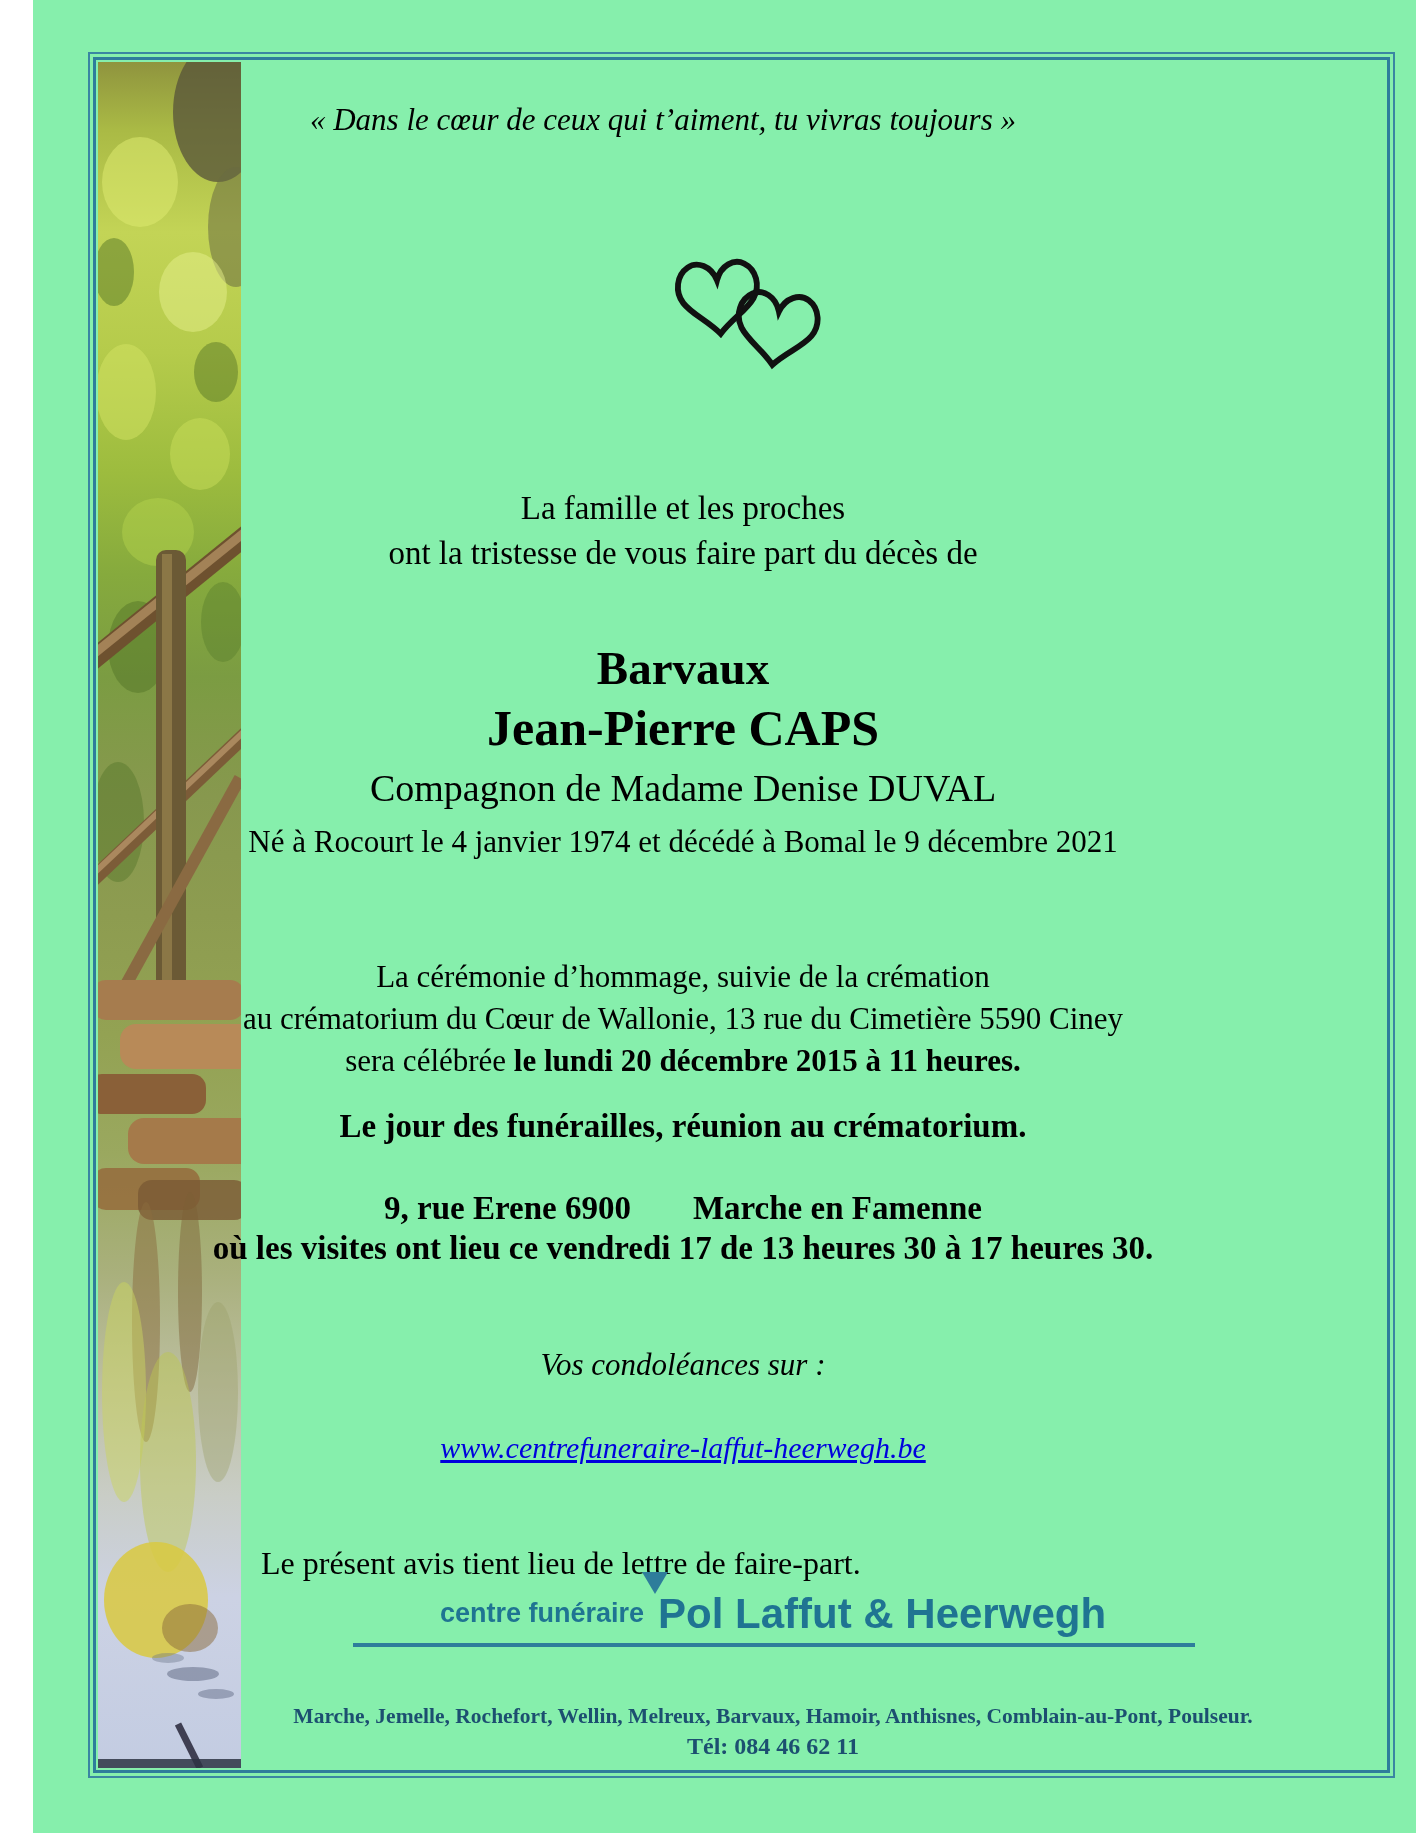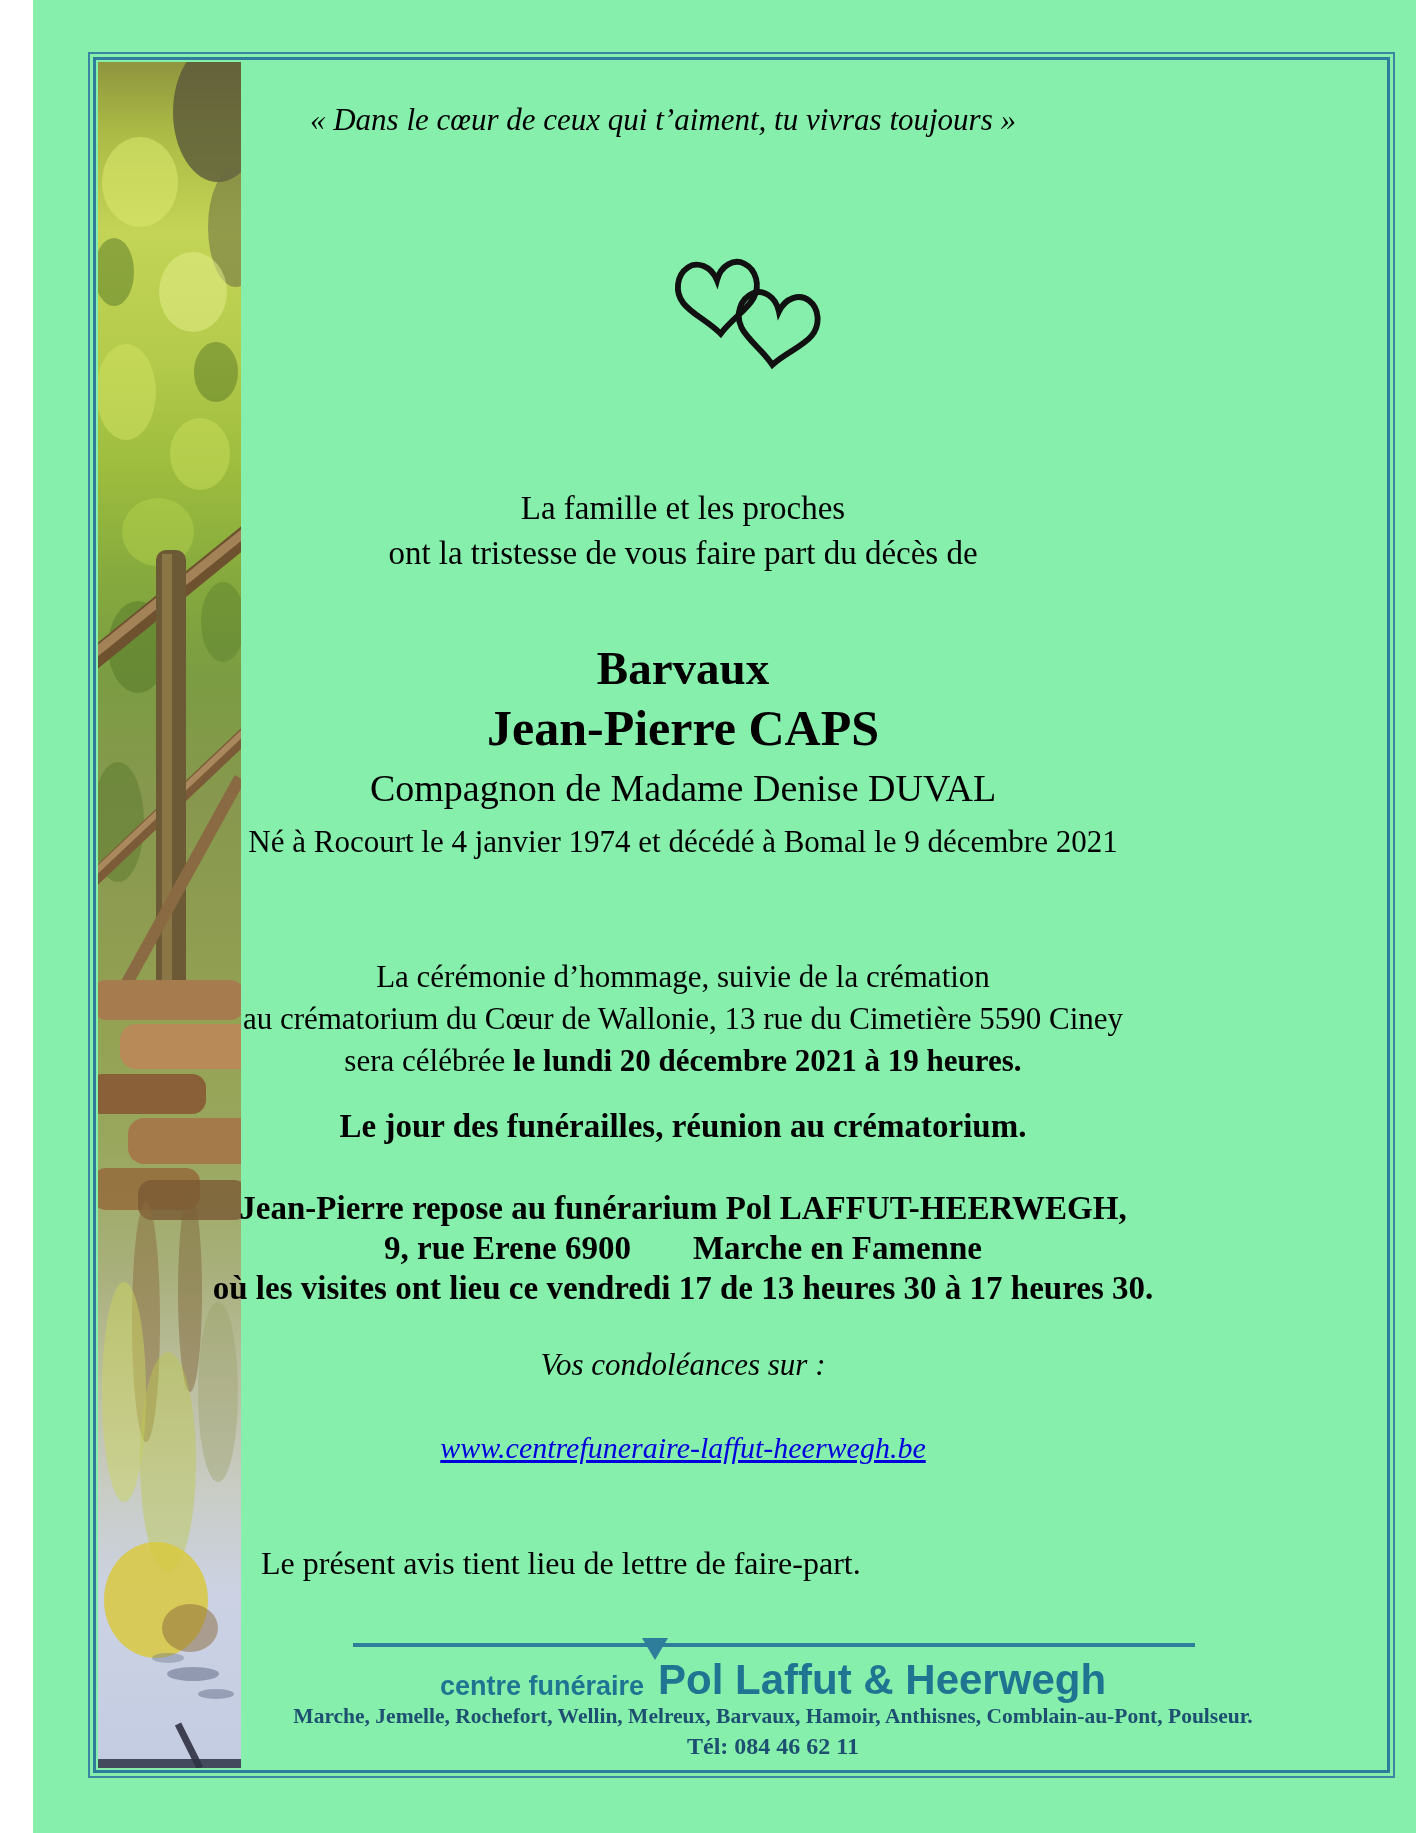--- a/index.html
+++ b/index.html
@@ -24,22 +24,22 @@
   .ceremony{top:956px;font-size:31px;line-height:42px;}
   .funnote{top:1108px;font-size:33px;font-weight:bold;}
   .repose{top:1188px;font-size:33px;font-weight:bold;line-height:40px;}
   .gapspan{display:inline-block;margin-left:62px;}
   .condol{top:1347px;font-style:italic;font-size:31px;}
   .linksblk{top:1428px;font-style:italic;font-size:30px;line-height:39px;}
   a.doc-link{color:#0000dd;text-decoration:underline;}
   .notice{top:1545px;left:228px;width:900px;text-align:left;font-size:32px;}
   
   .footer-rule{position:absolute;left:320px;top:1643px;width:842px;height:4px;background:#2e7d9b;}
-  .logo-row{position:absolute;left:215px;top:1656px;width:1050px;display:flex;
-            justify-content:center;align-items:flex-end;gap:14px;
+  .logo-row{position:absolute;left:215px;top:1590px;width:1050px;display:flex;
+            justify-content:center;align-items:center;gap:14px;
             font-family:"Liberation Sans", sans-serif;color:#1f7492;}
   .brand-small{font-size:27px;font-weight:600;padding-bottom:2px;}
   .brand-large{position:relative;font-size:42px;font-weight:bold;letter-spacing:0px;}
   .logo-tri{position:absolute;left:-16px;top:-18px;width:0;height:0;
             border-left:13px solid transparent;border-right:13px solid transparent;
             border-top:22px solid #2e7d9b;}
   .cities{top:1704px;left:215px;width:1050px;font-size:21.5px;font-weight:bold;color:#1c4f70;}
   .telline{top:1733px;left:215px;width:1050px;font-size:24px;font-weight:bold;color:#1c4f70;}
 </style>
 </head>
@@ -144,28 +144,27 @@
 
   <div class="blk dtitle">Barvaux</div>
   <div class="blk dname">Jean-Pierre CAPS</div>
   <div class="blk drelation">Compagnon de Madame Denise DUVAL</div>
   <div class="blk ddates">Né à Rocourt le 4 janvier 1974 et décédé à Bomal le 9 décembre 2021</div>
 
   <div class="blk ceremony">
     <div>La cérémonie d’hommage, suivie de la crémation</div>
     <div>au crématorium du Cœur de Wallonie, 13 rue du Cimetière 5590 Ciney</div>
     <div>
-      <span>sera célébrée </span><b>le lundi 20 décembre 2021 à 19 heures.</b>
+      <span>sera célébrée </span><b>le lundi 20 décembre 2015 à 11 heures.</b>
     </div>
   </div>
 
   <div class="blk funnote">Le jour des funérailles, réunion au crématorium.</div>
 
   <div class="blk repose">
-    <div>Jean-Pierre repose au funérarium Pol LAFFUT-HEERWEGH,</div>
     <div>
       <span>9, rue Erene 6900</span><span class="gapspan">Marche en Famenne</span>
     </div>
     <div>où les visites ont lieu ce vendredi 17 de 13 heures 30 à 17 heures 30.</div>
   </div>
 
   <div class="blk condol">Vos condoléances sur :</div>
 
   <div class="blk linksblk">
     <div>

